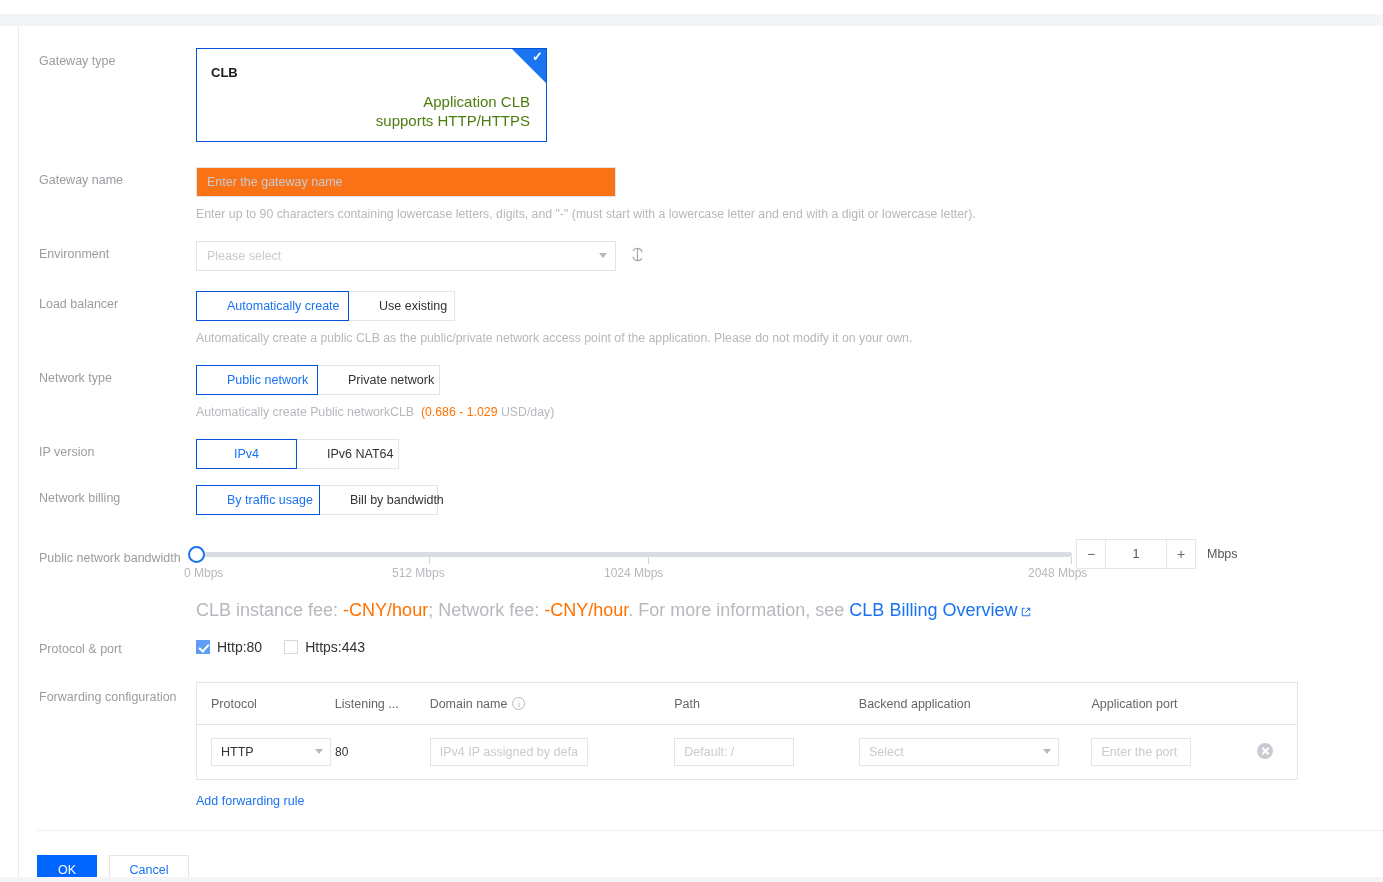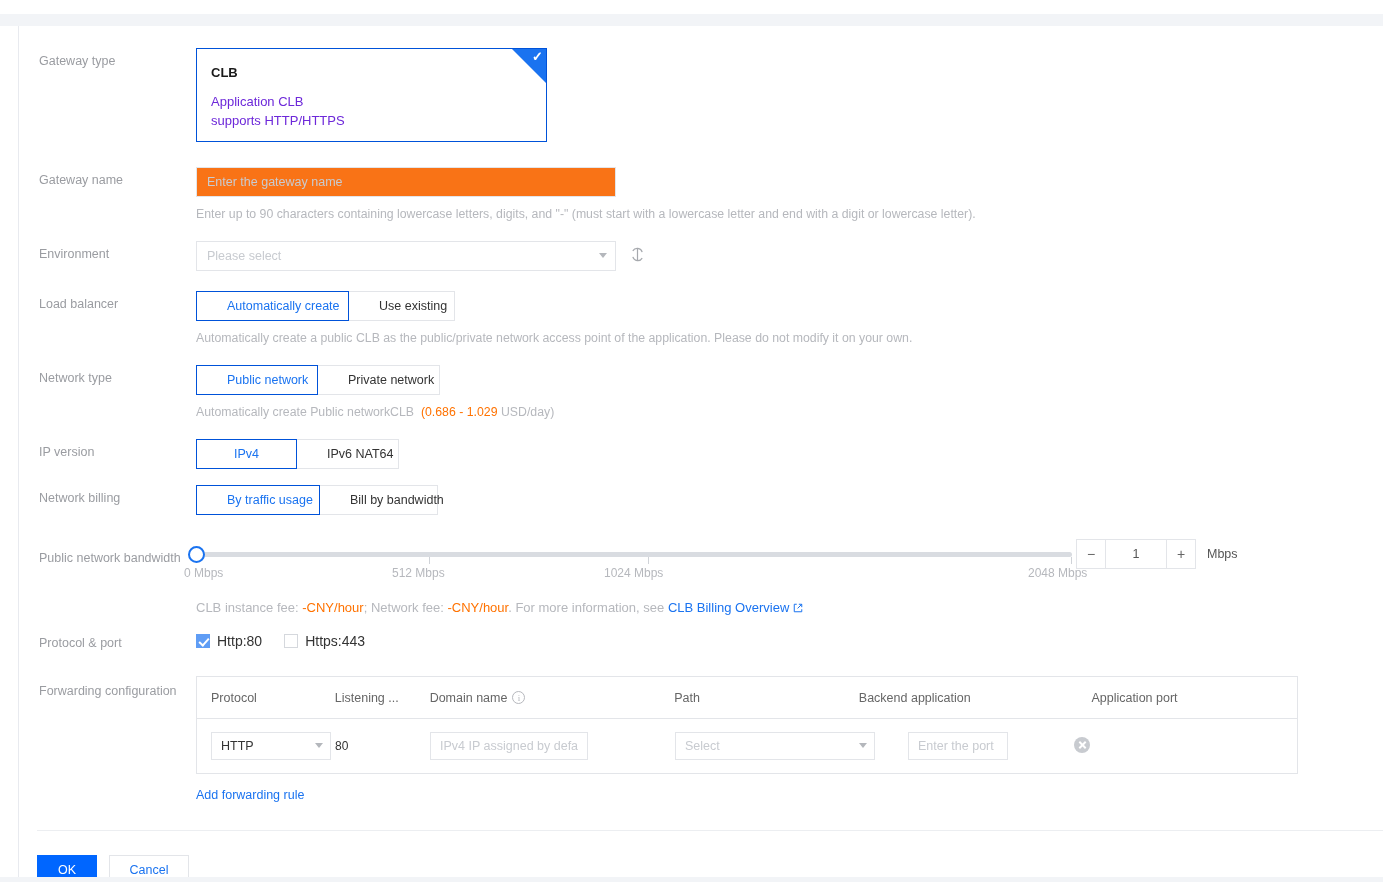--- a/index.html
+++ b/index.html
@@ -53,23 +53,24 @@
     padding: 16px 16px 0 14px;
     overflow: hidden;
   }
   .card-title {
     font-weight: bold;
     color: #1a1a1a;
     font-size: 13px;
     margin-bottom: 12px;
   }
   .card-desc {
-    color: #6d28d9;
-    font-size: 13px;
+    color: #4d7c0f;
+    font-size: 15px;
     line-height: 19px;
+    text-align: right;
   }
   .card-badge {
     position: absolute; right: 0; top: 0;
     width: 0; height: 0;
     border-top: 34px solid #1a73f0;
     border-left: 34px solid transparent;
   }
   .card-check {
     position: absolute; right: 3px; top: 1px;
     color: #fff; font-size: 13px; line-height: 13px;
@@ -187,21 +188,21 @@
     background: #fff;
     text-align: center;
     line-height: 28px;
     font-size: 12.5px;
     color: #555;
   }
   .stepper .unit {
     margin-left: 11px; color: #555; font-size: 12.5px;
   }
 
-  .fee { color: #b6b8bd; font-size: 13px; margin-top: 9px; }
+  .fee { color: #b6b8bd; font-size: 18px; margin-top: 9px; }
   .orange { color: #ff7200; }
   .link { color: #1a73f0; }
 
   
   .cbx-row { display: flex; align-items: center; gap: 22px; padding-top: 3px;}
   .cbx { display: flex; align-items: center; gap: 7px; }
   .box {
     width: 14px; height: 14px;
     border: 1px solid #d5d8dd;
     background: #fff;
@@ -485,20 +486,23 @@
             <div class="c1">
               <div class="mini-select">
                 <div class="sv">HTTP</div>
                 <div class="caret"></div>
               </div>
             </div>
             <div class="c2" style="color:#333;">80</div>
             <div class="c3">
               <input class="mini-input" style="width: 158px;" value="" placeholder="IPv4 IP assigned by defaul">
             </div>
+            <div class="c4">
+              <input class="mini-input" style="width: 120px;" value="" placeholder="Default: /">
+            </div>
             <div class="c5">
               <div class="mini-select" style="width:200px;">
                 <div class="sv ph">Select</div>
                 <div class="caret"></div>
               </div>
             </div>
             <div class="c6">
               <input class="mini-input" style="width: 100px;" value="" placeholder="Enter the port">
             </div>
             <div class="c7">

